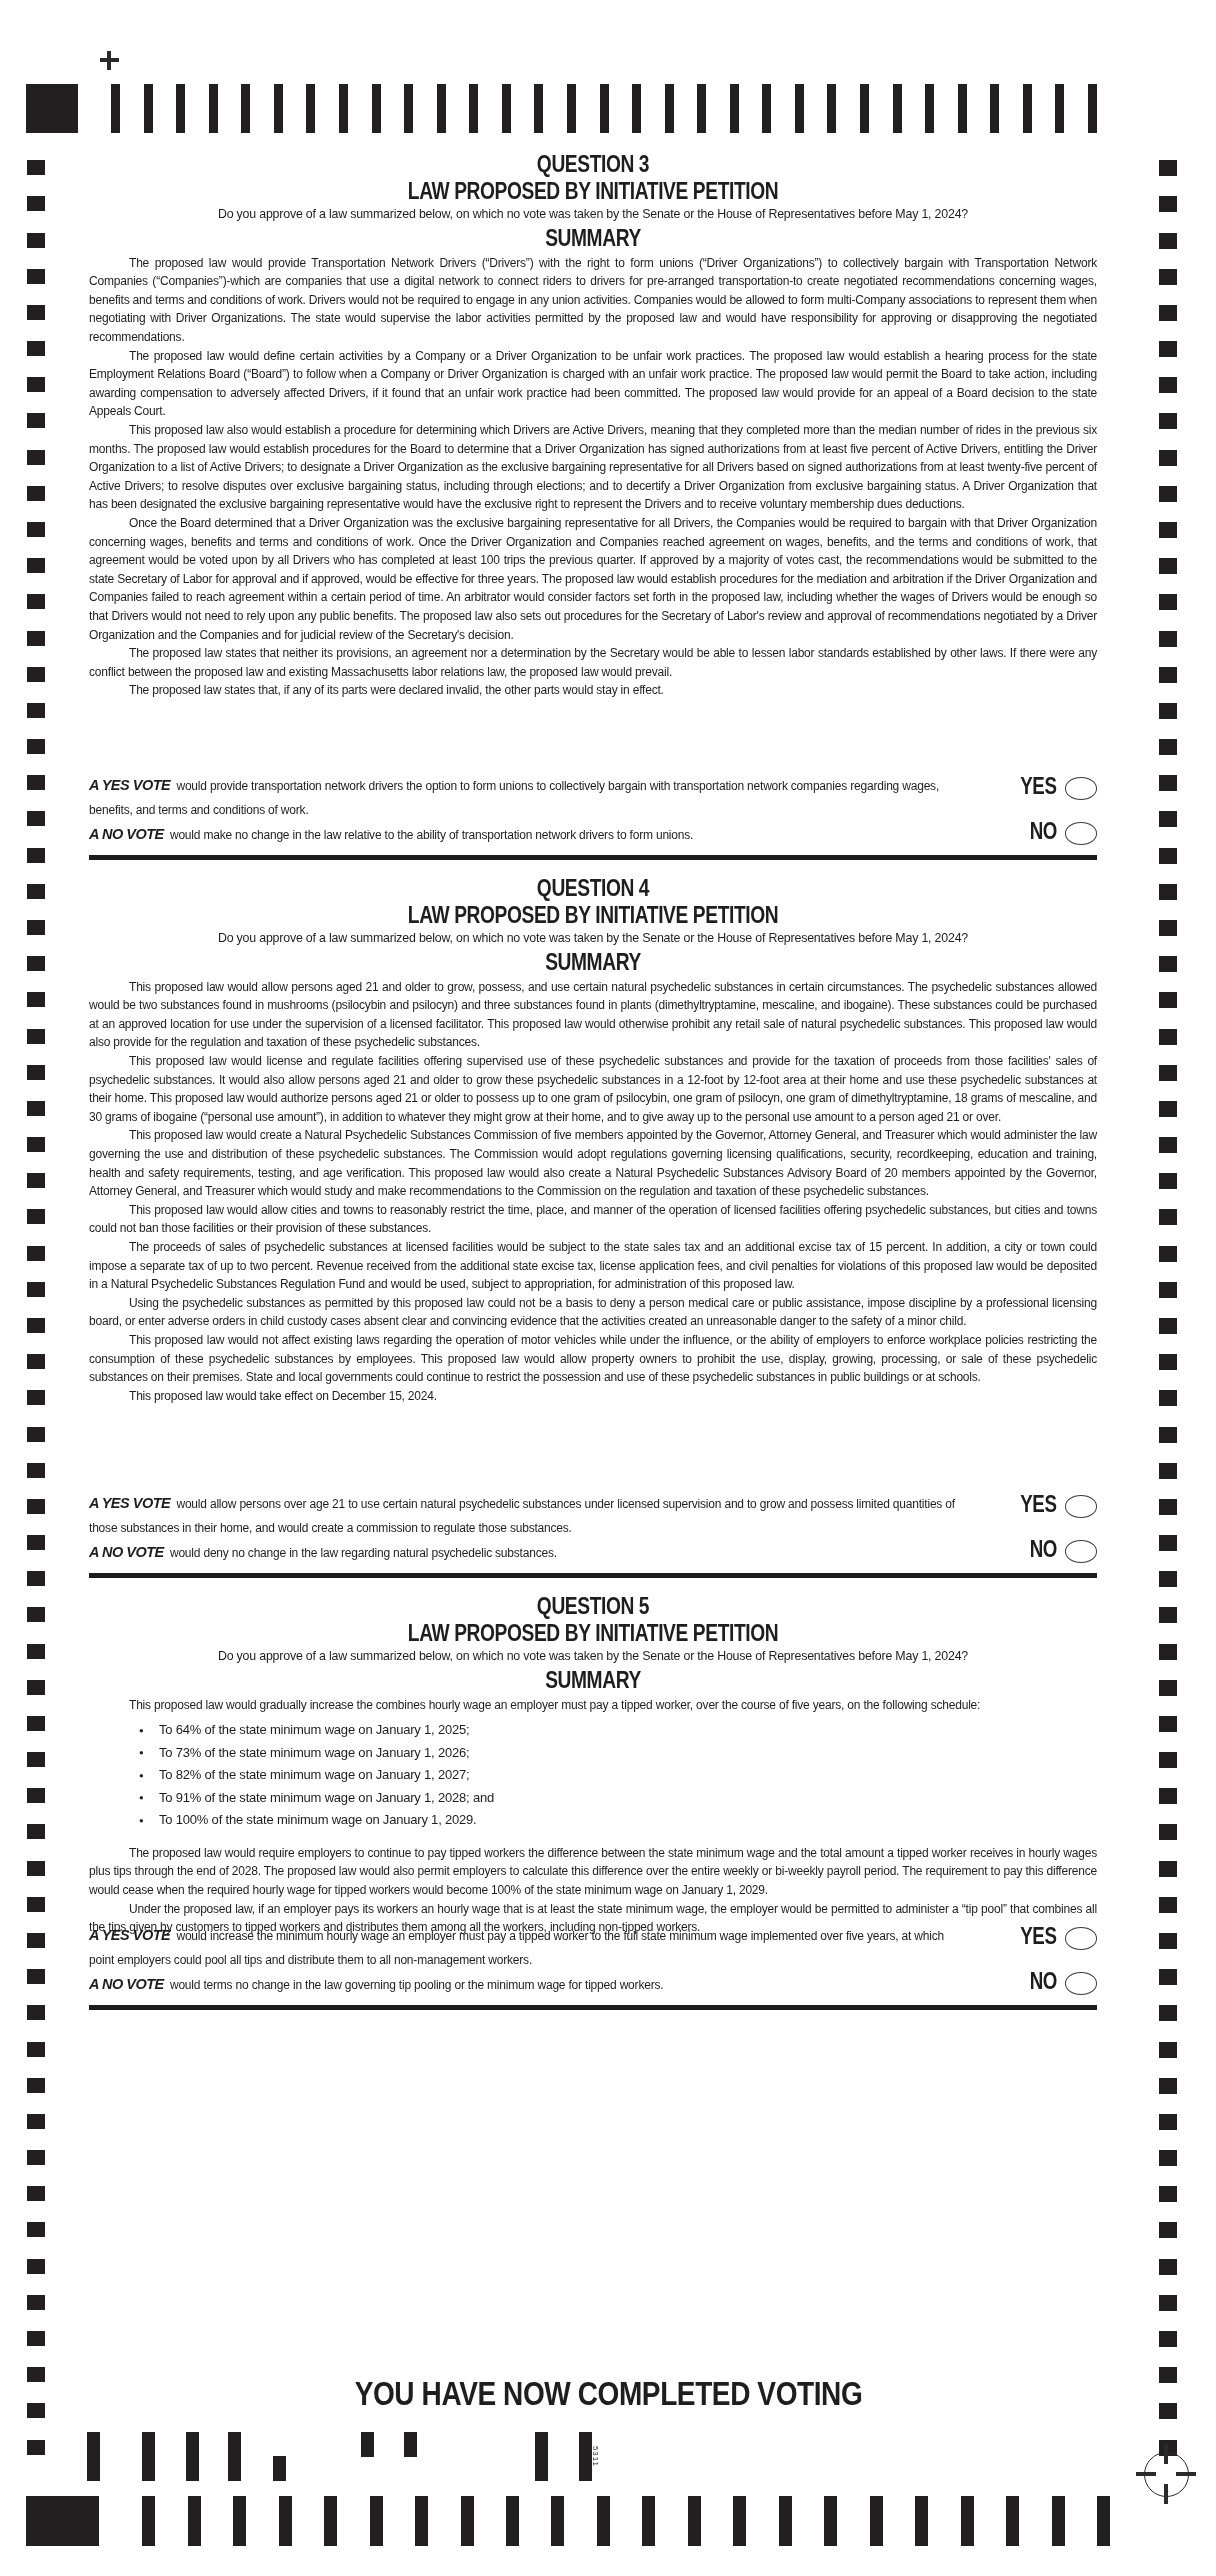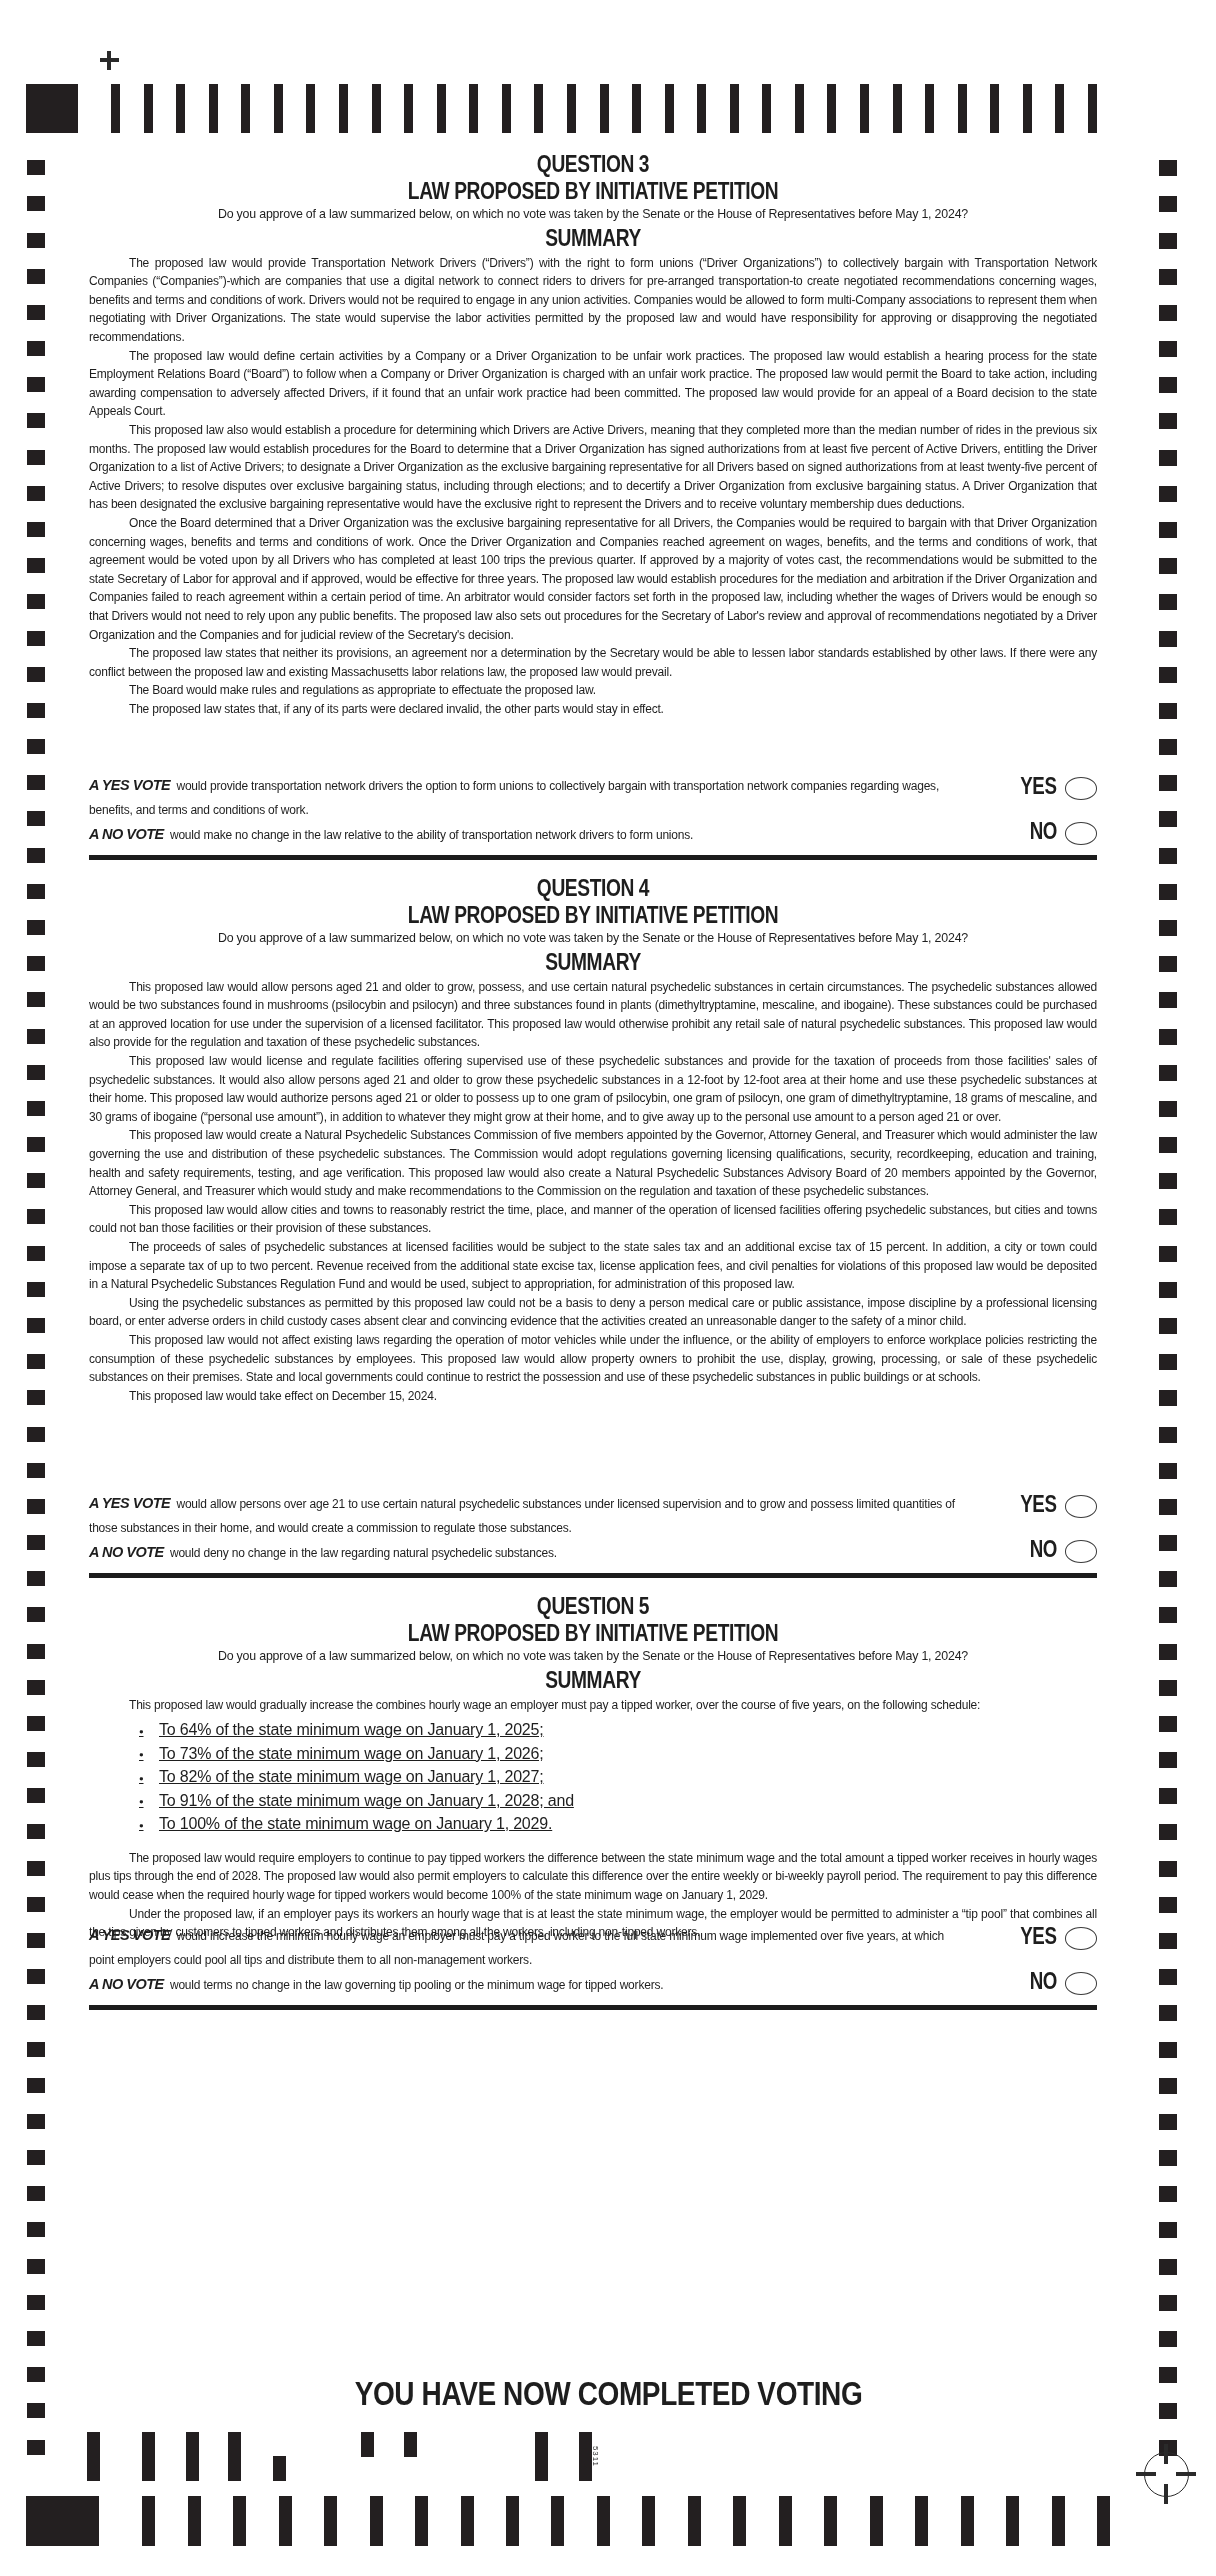--- a/index.html
+++ b/index.html
@@ -10,21 +10,21 @@
   .q-title{margin:0;text-align:center;font-weight:bold;font-size:24px;line-height:26px;
            letter-spacing:-0.5px;transform:scaleX(0.8);transform-origin:center;}
   .q-sub{line-height:28px;}
   .q-approval{margin:1px 0 0 0;text-align:center;font-size:12.4px;line-height:17.6px;letter-spacing:-0.2px;}
   .q-summary{line-height:27px;}
   
   .paras{margin-top:3.1px;}
   .para{margin:0;font-size:12px;line-height:18.6px;letter-spacing:-0.2px;
         text-align:justify;text-indent:40px;}
   .bullets{margin:5.2px 0 12.4px 0;padding:0 0 0 50px;}
-  .bullets li{list-style:none;font-size:16px;line-height:22px;letter-spacing:-0.2px;text-decoration:underline;}
+  .bullets li{list-style:none;font-size:13px;line-height:22px;letter-spacing:-0.2px;}
   .bullets li::before{content:"●";font-size:7.8px;margin-right:15.5px;vertical-align:1.6px;}
   
   .vote-block{position:absolute;left:0;right:0;bottom:13.4px;display:flex;align-items:flex-start;}
   .vote-text-col{flex:1;padding-right:10.3px;}
   .vote-line{margin:0;font-size:12px;line-height:24px;letter-spacing:-0.2px;}
   .vote-prefix{font-style:italic;font-weight:bold;font-size:14.5px;letter-spacing:-0.5px;padding-right:6.2px;}
   .vote-rail{width:116px;display:flex;flex-direction:column;justify-content:space-between;
              align-self:stretch;padding-bottom:2.1px;}
   .vote-row{display:flex;justify-content:flex-end;align-items:flex-end;height:27px;}
   .vote-label{display:inline-block;font-weight:bold;font-size:24px;letter-spacing:-0.5px;
@@ -247,21 +247,20 @@
     <h2 class="q-title">QUESTION 3</h2>
     <h3 class="q-title q-sub">LAW PROPOSED BY INITIATIVE PETITION</h3>
     <p class="q-approval">Do you approve of a law summarized below, on which no vote was taken by the Senate or the House of Representatives before May 1, 2024?</p>
     <h3 class="q-title q-summary">SUMMARY</h3>
     <div class="paras">
           <p class="para">The proposed law would provide Transportation Network Drivers (“Drivers”) with the right to form unions (“Driver Organizations”) to collectively bargain with Transportation Network Companies (“Companies”)-which are companies that use a digital network to connect riders to drivers for pre-arranged transportation-to create negotiated recommendations concerning wages, benefits and terms and conditions of work. Drivers would not be required to engage in any union activities. Companies would be allowed to form multi-Company associations to represent them when negotiating with Driver Organizations. The state would supervise the labor activities permitted by the proposed law and would have responsibility for approving or disapproving the negotiated recommendations.</p>
           <p class="para">The proposed law would define certain activities by a Company or a Driver Organization to be unfair work practices. The proposed law would establish a hearing process for the state Employment Relations Board (“Board”) to follow when a Company or Driver Organization is charged with an unfair work practice. The proposed law would permit the Board to take action, including awarding compensation to adversely affected Drivers, if it found that an unfair work practice had been committed. The proposed law would provide for an appeal of a Board decision to the state Appeals Court.</p>
           <p class="para">This proposed law also would establish a procedure for determining which Drivers are Active Drivers, meaning that they completed more than the median number of rides in the previous six months. The proposed law would establish procedures for the Board to determine that a Driver Organization has signed authorizations from at least five percent of Active Drivers, entitling the Driver Organization to a list of Active Drivers; to designate a Driver Organization as the exclusive bargaining representative for all Drivers based on signed authorizations from at least twenty-five percent of Active Drivers; to resolve disputes over exclusive bargaining status, including through elections; and to decertify a Driver Organization from exclusive bargaining status. A Driver Organization that has been designated the exclusive bargaining representative would have the exclusive right to represent the Drivers and to receive voluntary membership dues deductions.</p>
           <p class="para">Once the Board determined that a Driver Organization was the exclusive bargaining representative for all Drivers, the Companies would be required to bargain with that Driver Organization concerning wages, benefits and terms and conditions of work. Once the Driver Organization and Companies reached agreement on wages, benefits, and the terms and conditions of work, that agreement would be voted upon by all Drivers who has completed at least 100 trips the previous quarter. If approved by a majority of votes cast, the recommendations would be submitted to the state Secretary of Labor for approval and if approved, would be effective for three years. The proposed law would establish procedures for the mediation and arbitration if the Driver Organization and Companies failed to reach agreement within a certain period of time. An arbitrator would consider factors set forth in the proposed law, including whether the wages of Drivers would be enough so that Drivers would not need to rely upon any public benefits. The proposed law also sets out procedures for the Secretary of Labor's review and approval of recommendations negotiated by a Driver Organization and the Companies and for judicial review of the Secretary's decision.</p>
           <p class="para">The proposed law states that neither its provisions, an agreement nor a determination by the Secretary would be able to lessen labor standards established by other laws. If there were any conflict between the proposed law and existing Massachusetts labor relations law, the proposed law would prevail.</p>
-          <p class="para">The Board would make rules and regulations as appropriate to effectuate the proposed law.</p>
           <p class="para">The proposed law states that, if any of its parts were declared invalid, the other parts would stay in effect.</p>
         </div>
     <div class="vote-block">
       <div class="vote-text-col">
         <p class="vote-line"><span class="vote-prefix">A YES VOTE</span><span>would provide transportation network drivers the option to form unions to collectively bargain with transportation network companies regarding wages, benefits, and terms and conditions of work.</span></p>
         <p class="vote-line"><span class="vote-prefix">A NO VOTE</span><span>would make no change in the law relative to the ability of transportation network drivers to form unions.</span></p>
       </div>
       <div class="vote-rail">
         <div class="vote-row">
           <span class="vote-label">YES</span>

